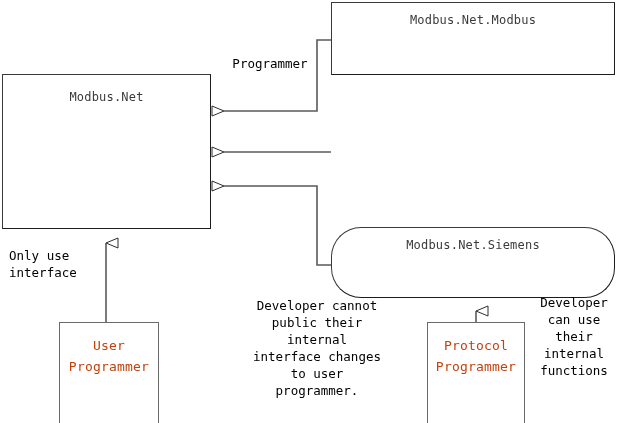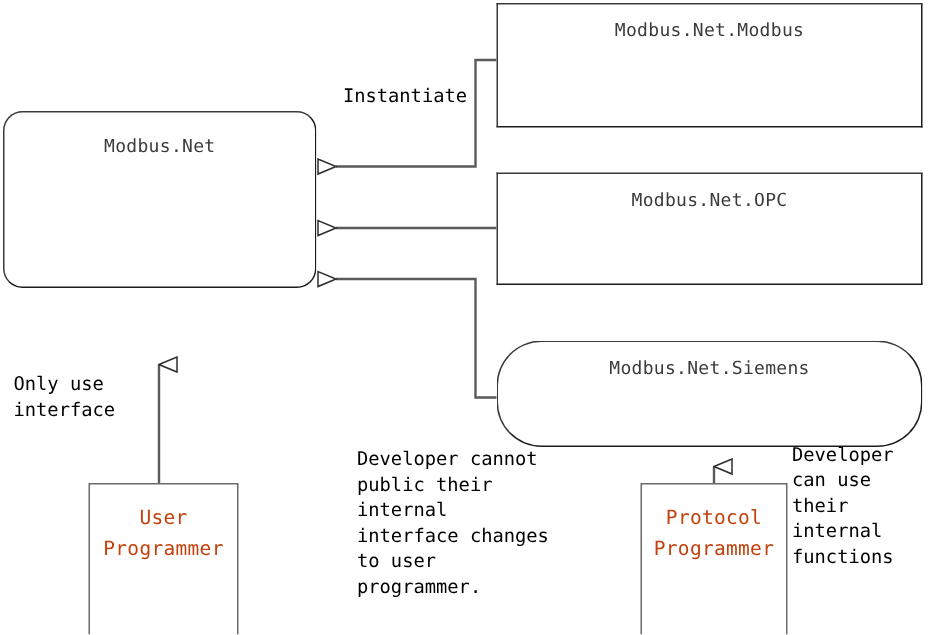--- a/index.html
+++ b/index.html
@@ -53,21 +53,21 @@
     font-size: 13px;
     line-height: 21px;
     color: #c2410c;
     padding: 0 6px;
   }
   .note {
     position: absolute;
     color: #000000;
     font-size: 12.5px;
     line-height: 17px;
-    text-align: left;
+    text-align: center;
     white-space: pre-line;
   }
   .note-left {
     text-align: left;
   }
   .edge-label {
     position: absolute;
     color: #000000;
     font-size: 12.5px;
     line-height: 17px;
@@ -104,45 +104,42 @@
 
     <g>
       <path d="M106,322 L106,243" fill="none" stroke="#5a5a5a" stroke-width="1.6" marker-end="url(#hollow-up)"></path>
     </g>
 
     <g>
       <path d="M476,322 L476,311" fill="none" stroke="#5a5a5a" stroke-width="1.6" marker-end="url(#hollow-up)"></path>
     </g>
   </svg>
 
-  <div class="uml-box box-modbusnet" style="left:2px; top:74px; width:209px; height:118px;border-radius:13px;">
+  <div class="uml-box box-modbusnet" style="left:2px; top:74px; width:209px; height:155px;">
     <div class="box-title">Modbus.Net</div>
   </div>
 
-  <div class="uml-box box-right" style="left:331px; top:2px; width:284px; height:83px;">
+  <div class="uml-box box-right" style="left:331px; top:2px; width:284px; height:73px;">
     <div class="box-title">Modbus.Net.Modbus</div>
   </div>
 
-  <div class="uml-box box-right" style="left:331px; top:115px; width:284px; height:75px;">
-    <div class="box-title">Modbus.Net.OPC</div>
-  </div>
 
   <div class="uml-box box-right" style="left:331px; top:227px; width:284px; height:71px;border-radius:30px;">
     <div class="box-title">Modbus.Net.Siemens</div>
   </div>
 
   <div class="uml-box box-actor" style="left:59px; top:322px; width:100px; height:110px;">
     <div class="box-title">User Programmer</div>
   </div>
 
   <div class="uml-box box-actor" style="left:427px; top:322px; width:98px; height:110px;">
     <div class="box-title">Protocol Programmer</div>
   </div>
 
-  <div class="edge-label" style="left:224px; top:55px; width:92px;">Instantiate</div>
+  <div class="edge-label" style="left:224px; top:55px; width:92px;">Programmer</div>
 
   <div class="note note-left" style="left:9px; top:247px; width:110px;">Only use
 interface</div>
 
   <div class="note" style="left:238px; top:297px; width:158px;">Developer cannot
 public their
 internal
 interface changes
 to user
 programmer.</div>

